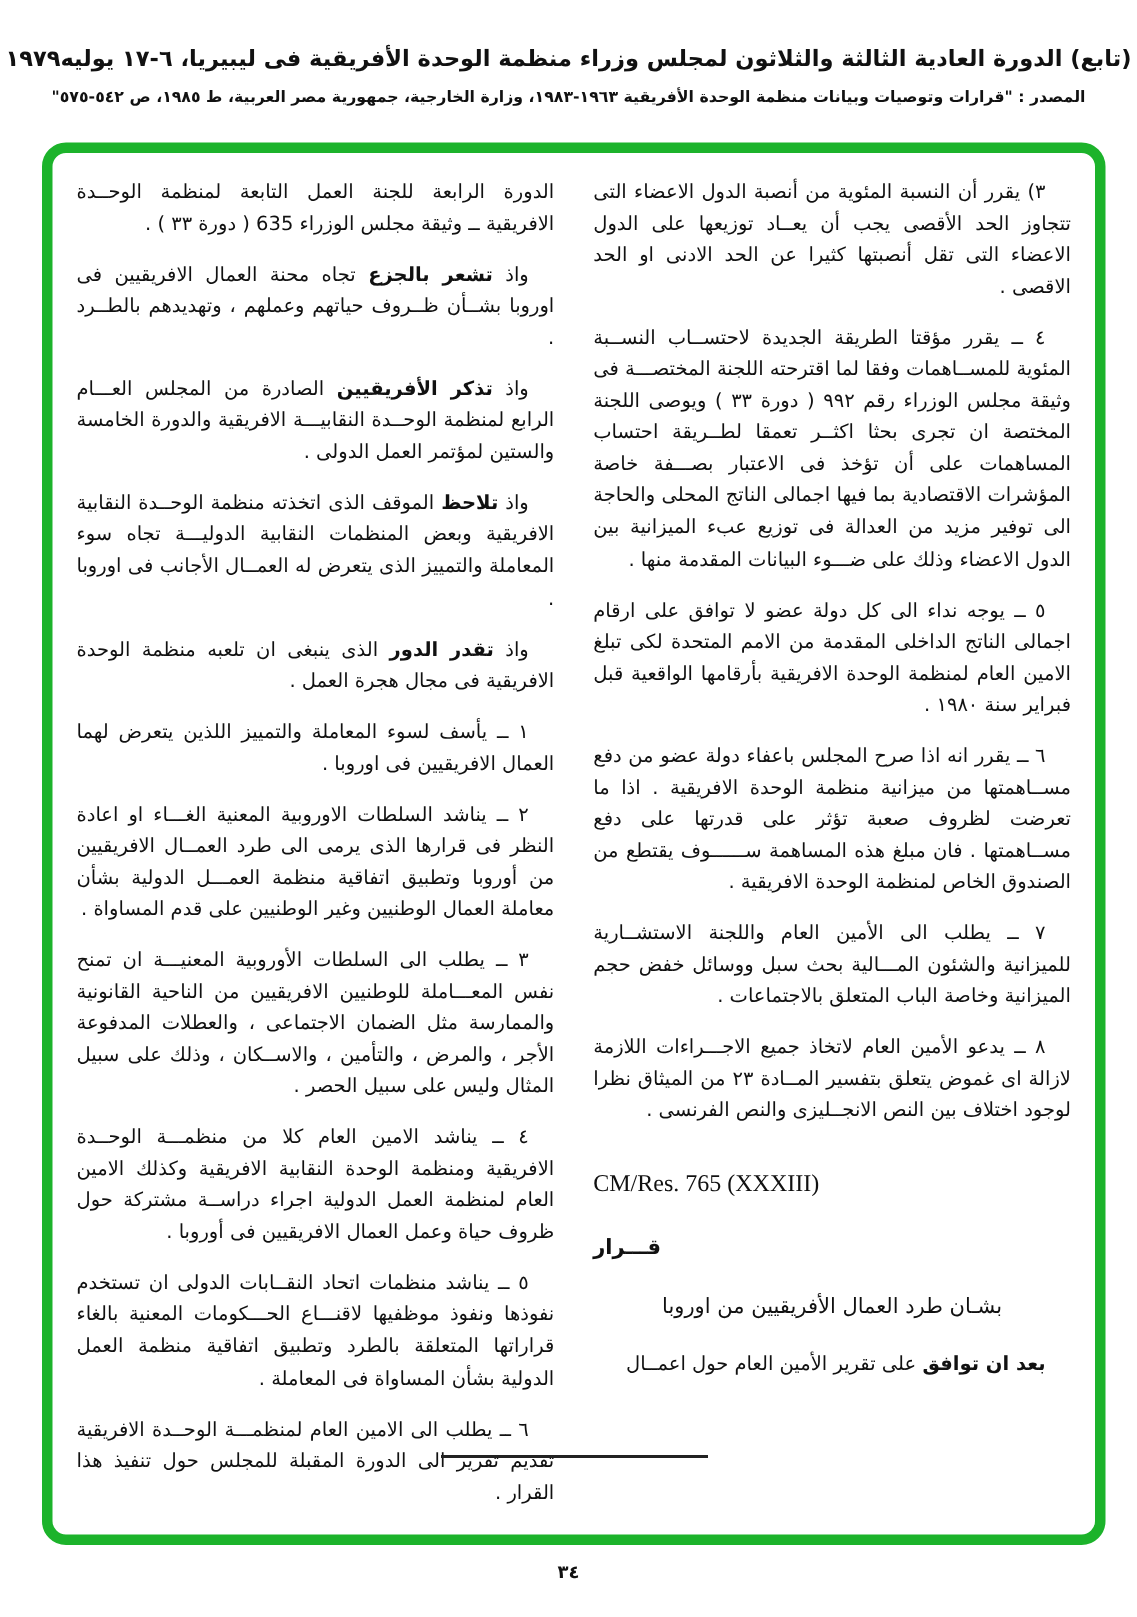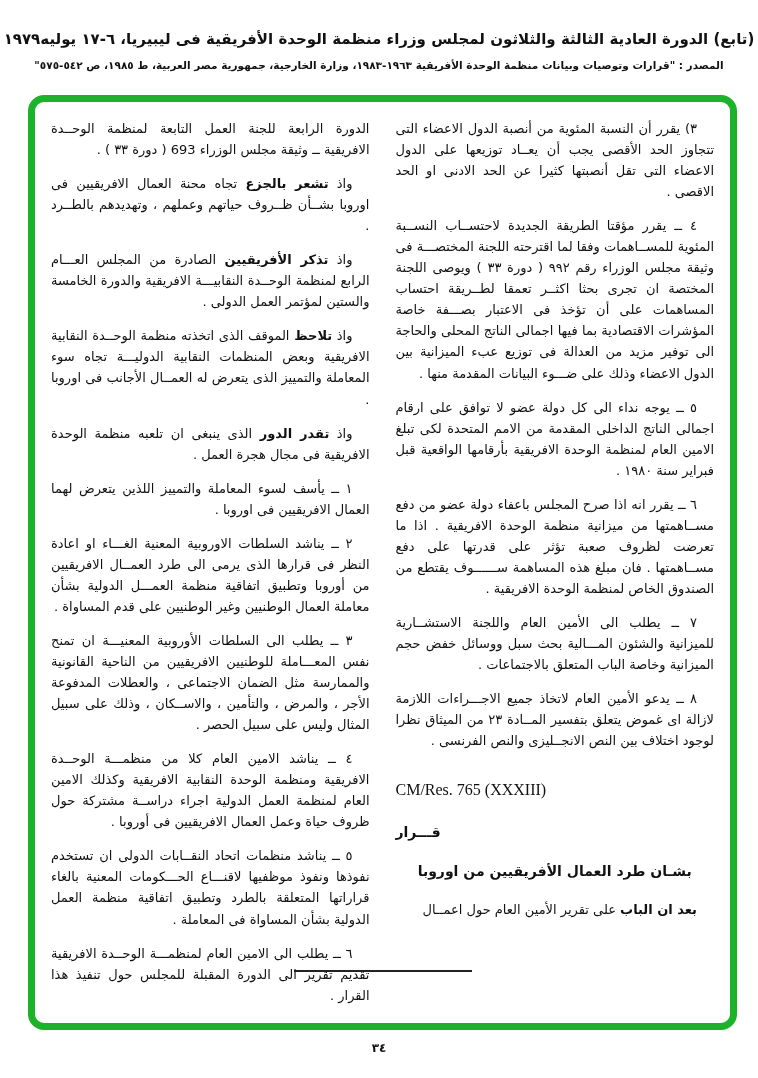--- a/index.html
+++ b/index.html
@@ -60,21 +60,21 @@
   .res-title{
     text-align:left;
     font-weight:bold;
     font-size:14px;
     margin:0 0 16px 0 !important;
     text-indent:0 !important;
     letter-spacing:1px;
   }
   .res-subtitle{
     text-align:center;
-    font-weight:bold;
+    font-weight:normal;
     font-size:14px;
     margin:0 0 16px 0 !important;
     text-indent:0 !important;
   }
   
   .divider{
     position:absolute;
     left:50%;top:868px;
     transform:translateX(-50%);
     width:178px;height:0;
@@ -104,25 +104,25 @@
       <p class="para"><span>٤ ــ يقرر مؤقتا الطريقة الجديدة لاحتســاب النســبة المئوية للمســاهمات وفقا لما اقترحته اللجنة المختصـــة فى وثيقة مجلس الوزراء رقم ٩٩٢ ( دورة ٣٣ ) ويوصى اللجنة المختصة ان تجرى بحثا اكثــر تعمقا لطــريقة احتساب المساهمات على أن تؤخذ فى الاعتبار بصـــفة خاصة المؤشرات الاقتصادية بما فيها اجمالى الناتج المحلى والحاجة الى توفير مزيد من العدالة فى توزيع عبء الميزانية بين الدول الاعضاء وذلك على ضـــوء البيانات المقدمة منها .</span><b></b><span></span></p>
       <p class="para"><span>٥ ــ يوجه نداء الى كل دولة عضو لا توافق على ارقام اجمالى الناتج الداخلى المقدمة من الامم المتحدة لكى تبلغ الامين العام لمنظمة الوحدة الافريقية بأرقامها الواقعية قبل فبراير سنة ١٩٨٠ .</span><b></b><span></span></p>
       <p class="para"><span>٦ ــ يقرر انه اذا صرح المجلس باعفاء دولة عضو من دفع مســاهمتها من ميزانية منظمة الوحدة الافريقية . اذا ما تعرضت لظروف صعبة تؤثر على قدرتها على دفع مســاهمتها . فان مبلغ هذه المساهمة ســــــوف يقتطع من الصندوق الخاص لمنظمة الوحدة الافريقية .</span><b></b><span></span></p>
       <p class="para"><span>٧ ــ يطلب الى الأمين العام واللجنة الاستشــارية للميزانية والشئون المـــالية بحث سبل ووسائل خفض حجم الميزانية وخاصة الباب المتعلق بالاجتماعات .</span><b></b><span></span></p>
       <p class="para"><span>٨ ــ يدعو الأمين العام لاتخاذ جميع الاجـــراءات اللازمة لازالة اى غموض يتعلق بتفسير المــادة ٢٣ من الميثاق نظرا لوجود اختلاف بين النص الانجــليزى والنص الفرنسى .</span><b></b><span></span></p>
 
       <p class="res-ref">CM/Res. 765 (XXXIII)</p>
       <p class="res-title">قـــرار</p>
       <p class="res-subtitle">بشـان طرد العمال الأفريقيين من اوروبا</p>
 
-      <p class="para"><span></span><b>بعد ان الباب</b><span> على تقرير الأمين العام حول اعمــال</span></p>
+      <p class="para"><span></span><b>بعد ان توافق</b><span> على تقرير الأمين العام حول اعمــال</span></p>
     </div>
 
     <div class="col">
-      <p class="para no-indent"><span>الدورة الرابعة للجنة العمل التابعة لمنظمة الوحــدة الافريقية ــ وثيقة مجلس الوزراء 693 ( دورة ٣٣ ) .</span><b></b><span></span></p>
+      <p class="para no-indent"><span>الدورة الرابعة للجنة العمل التابعة لمنظمة الوحــدة الافريقية ــ وثيقة مجلس الوزراء 635 ( دورة ٣٣ ) .</span><b></b><span></span></p>
       <p class="para"><span>واذ </span><b>تشعر بالجزع</b><span> تجاه محنة العمال الافريقيين فى اوروبا بشــأن ظــروف حياتهم وعملهم ، وتهديدهم بالطــرد .</span></p>
       <p class="para"><span>واذ </span><b>تذكر الأفريقيين</b><span> الصادرة من المجلس العـــام الرابع لمنظمة الوحــدة النقابيـــة الافريقية والدورة الخامسة والستين لمؤتمر العمل الدولى .</span></p>
       <p class="para"><span>واذ </span><b>تلاحظ</b><span> الموقف الذى اتخذته منظمة الوحــدة النقابية الافريقية وبعض المنظمات النقابية الدوليـــة تجاه سوء المعاملة والتمييز الذى يتعرض له العمــال الأجانب فى اوروبا .</span></p>
       <p class="para"><span>واذ </span><b>تقدر الدور</b><span> الذى ينبغى ان تلعبه منظمة الوحدة الافريقية فى مجال هجرة العمل .</span></p>
       <p class="para"><span>١ ــ يأسف لسوء المعاملة والتمييز اللذين يتعرض لهما العمال الافريقيين فى اوروبا .</span><b></b><span></span></p>
       <p class="para"><span>٢ ــ يناشد السلطات الاوروبية المعنية الغـــاء او اعادة النظر فى قرارها الذى يرمى الى طرد العمــال الافريقيين من أوروبا وتطبيق اتفاقية منظمة العمـــل الدولية بشأن معاملة العمال الوطنيين وغير الوطنيين على قدم المساواة .</span><b></b><span></span></p>
       <p class="para"><span>٣ ــ يطلب الى السلطات الأوروبية المعنيـــة ان تمنح نفس المعـــاملة للوطنيين الافريقيين من الناحية القانونية والممارسة مثل الضمان الاجتماعى ، والعطلات المدفوعة الأجر ، والمرض ، والتأمين ، والاســكان ، وذلك على سبيل المثال وليس على سبيل الحصر .</span><b></b><span></span></p>
       <p class="para"><span>٤ ــ يناشد الامين العام كلا من منظمـــة الوحــدة الافريقية ومنظمة الوحدة النقابية الافريقية وكذلك الامين العام لمنظمة العمل الدولية اجراء دراســة مشتركة حول ظروف حياة وعمل العمال الافريقيين فى أوروبا .</span><b></b><span></span></p>
       <p class="para"><span>٥ ــ يناشد منظمات اتحاد النقــابات الدولى ان تستخدم نفوذها ونفوذ موظفيها لاقنـــاع الحـــكومات المعنية بالغاء قراراتها المتعلقة بالطرد وتطبيق اتفاقية منظمة العمل الدولية بشأن المساواة فى المعاملة .</span><b></b><span></span></p>
       <p class="para"><span>٦ ــ يطلب الى الامين العام لمنظمـــة الوحــدة الافريقية تقديم تقرير الى الدورة المقبلة للمجلس حول تنفيذ هذا القرار .</span><b></b><span></span></p>

